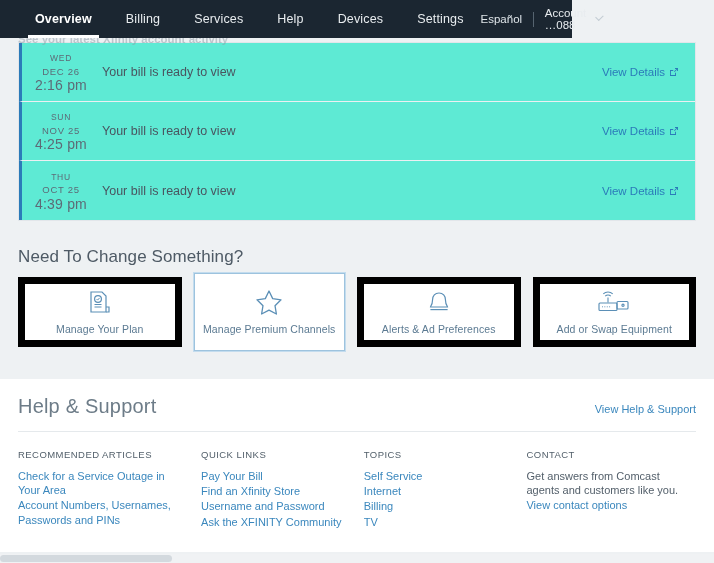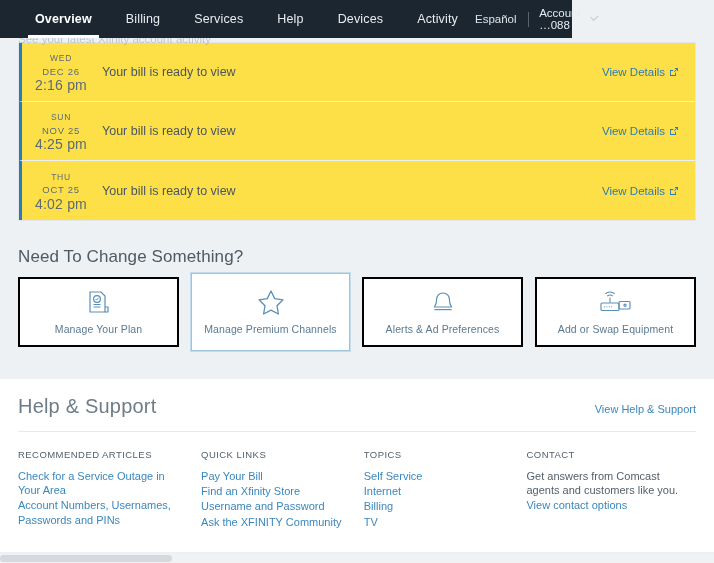--- a/index.html
+++ b/index.html
@@ -33,20 +33,21 @@
     opacity: .55;
     line-height: 30px;
     letter-spacing: .2px;
   }
   .ghost-heading .gh-sub {
     font-size: 11.5px;
     color: #8e9ba6;
     opacity: .5;
     line-height: 16px;
     margin-top: 1px;
+    font-weight: bold;
   }
 
   
   .topnav {
     position: absolute;
     top: 0; left: 0;
     width: 572px;
     height: 38px;
     background: #1b2631;
     z-index: 5;
@@ -121,21 +122,21 @@
     top: 0; left: 0;
     width: 714px;
     height: 563px;
     padding-top: 38px;
   }
 
   .wrap { padding: 0 18px; }
 
   
   .activity-card {
-    background: #fde047;
+    background: #5eead4;
     border: 1px solid #e2e6ea;
     margin-top: 4px;
     overflow: hidden;
   }
   .activity-row {
     display: flex;
     align-items: center;
     min-height: 59px;
     border-left: 3px solid #2b7bb9;
     border-bottom: 1px solid #ecf0f2;
@@ -192,21 +193,21 @@
     margin: 26px 0 10px 0;
     letter-spacing: .1px;
   }
   .tile-row {
     display: flex;
     gap: 12px;
   }
   .tile {
     flex: 1;
     background: #ffffff;
-    border: 2px solid #000000;
+    border: 7px solid #000000;
     height: 70px;
     display: flex;
     flex-direction: column;
     align-items: center;
     justify-content: center;
     cursor: pointer;
     position: relative;
   }
   .tile.focused {
     border: 1px solid #9dc3de;
@@ -324,21 +325,21 @@
     <div class="nav-item">
       <span>Services</span>
     </div>
     <div class="nav-item">
       <span>Help</span>
     </div>
     <div class="nav-item">
       <span>Devices</span>
     </div>
     <div class="nav-item">
-      <span>Activity</span>
+      <span>Settings</span>
     </div>
   </div>
   <div class="nav-right">
     <div class="lang">Español</div>
     <div class="nav-sep"></div>
     <div class="account">
       <span>Account …088</span>
       <span class="chev"></span>
     </div>
   </div>
@@ -382,21 +383,21 @@
                 <path d="M6 1h3v3h-0.9V2.5L5.6 5 5 4.4l2.5-2.5H6z" fill="#2b7bb9"></path>
               </svg>
           </span>
         </div>
       </div>
 
       <div class="activity-row">
         <div class="act-date">
           <div class="act-dow">THU</div>
           <div class="act-md">OCT 25</div>
-          <div class="act-time">4:02 pm</div>
+          <div class="act-time">4:39 pm</div>
         </div>
         <div class="act-text">Your bill is ready to view</div>
         <div class="act-link">
           <span>View Details</span>
           <span class="ext-icon">
             <svg width="10" height="10" viewBox="0 0 10 10">
                 <path d="M1 3h3.2v0.9H1.9v4.2h4.2V5.8H7V9H1z" fill="#2b7bb9"></path>
                 <path d="M6 1h3v3h-0.9V2.5L5.6 5 5 4.4l2.5-2.5H6z" fill="#2b7bb9"></path>
               </svg>
           </span>

